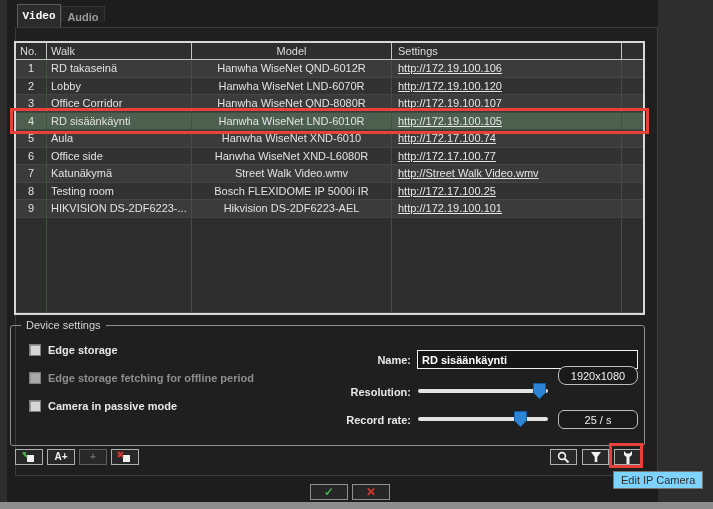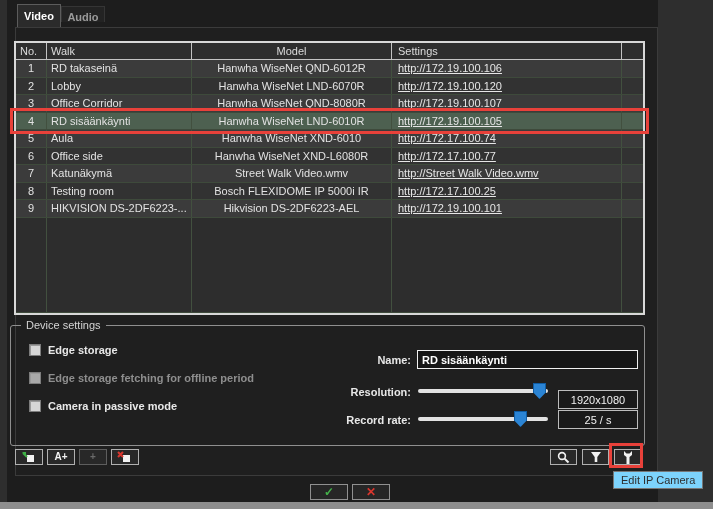--- a/index.html
+++ b/index.html
@@ -6,21 +6,21 @@
   html,body { width:713px; height:509px; overflow:hidden; }
   body { position:relative; background:#2e2e2e; font-family:"Liberation Sans", sans-serif; font-size:11px; color:#e2e2e2; }
   .abs { position:absolute; }
 
   
   #dialog { left:7px; top:0; width:651px; height:502px; background:#1d1d1d; }
   #bottom-strip { left:0; top:502px; width:713px; height:7px; background:#8e8e8e; }
 
   
   .tab { text-align:center; font-weight:bold; cursor:default; }
-  #tab-video { left:10px; top:4px; width:44px; height:36px; line-height:22px; color:#ffffff; background:#2b2b2b; border:1px solid #5c5c5c; border-bottom:none; }
+  #tab-video { left:10px; top:4px; width:44px; height:36px; line-height:22px; color:#ffffff; background:#2b2b2b; border:1px solid #5c5c5c; border-bottom:none;font-family:Liberation Mono, monospace; }
   #tab-audio { left:54px; top:6px; width:44px; height:16px; line-height:20px; color:#9a9a9a; background:#232323; border:1px solid #353535; border-bottom:none; }
 
   
   #panel { left:8px; top:27px; width:643px; height:449px; background:#1f1f1f; border:1px solid #3b3b3b; }
 
   
   #cam-table { left:14px; top:41px; width:631px; height:274px; border:2px solid #d8d8d8; background:#2c2c2c; display:flex; flex-direction:column; }
   .thead { display:flex; height:17px; background:#2e2e2e; border-bottom:1px solid #c4c4c4; flex:0 0 auto; }
   .thead .cell { border-right:1px solid #c4c4c4; color:#dcdcdc; }
   .trow { display:flex; height:17.5px; flex:0 0 auto; border-bottom:1px solid #3e4a3b; }
@@ -202,28 +202,28 @@
   </div>
 
   <div class="flabel" style="top:28px;">Name:</div>
   <input id="name-input" type="text" value="RD sisäänkäynti" style="">
 
   <div class="flabel" style="top:60px;">Resolution:</div>
   <div class="slider" style="top:57px;">
     <div class="track"></div>
     <div class="thumb" style="left:115px;"></div>
   </div>
-  <div class="valbox" style="top:64px;">1920x1080</div>
+  <div class="valbox" style="top:40px;border-radius:8px;">1920x1080</div>
 
   <div class="flabel" style="top:88px;">Record rate:</div>
   <div class="slider" style="top:85px;">
     <div class="track"></div>
     <div class="thumb" style="left:96px;"></div>
   </div>
-  <div class="valbox" style="top:84px;">25 / s</div>
+  <div class="valbox" style="top:84px;border-radius:6px;">25 / s</div>
 </div>
 
 <div class="btn" style="left:15px; top:449px;">
   <span>
     <svg width="16" height="12" viewBox="0 0 16 12">
       <rect x="6" y="4" width="7" height="7" fill="#f2f2f2"></rect>
       <path d="M1 1 L5 1 L5 5 Z" fill="#3faf46"></path>
       <line x1="2" y1="2" x2="6" y2="6" stroke="#3faf46" stroke-width="2"></line>
     </svg>
   </span>

